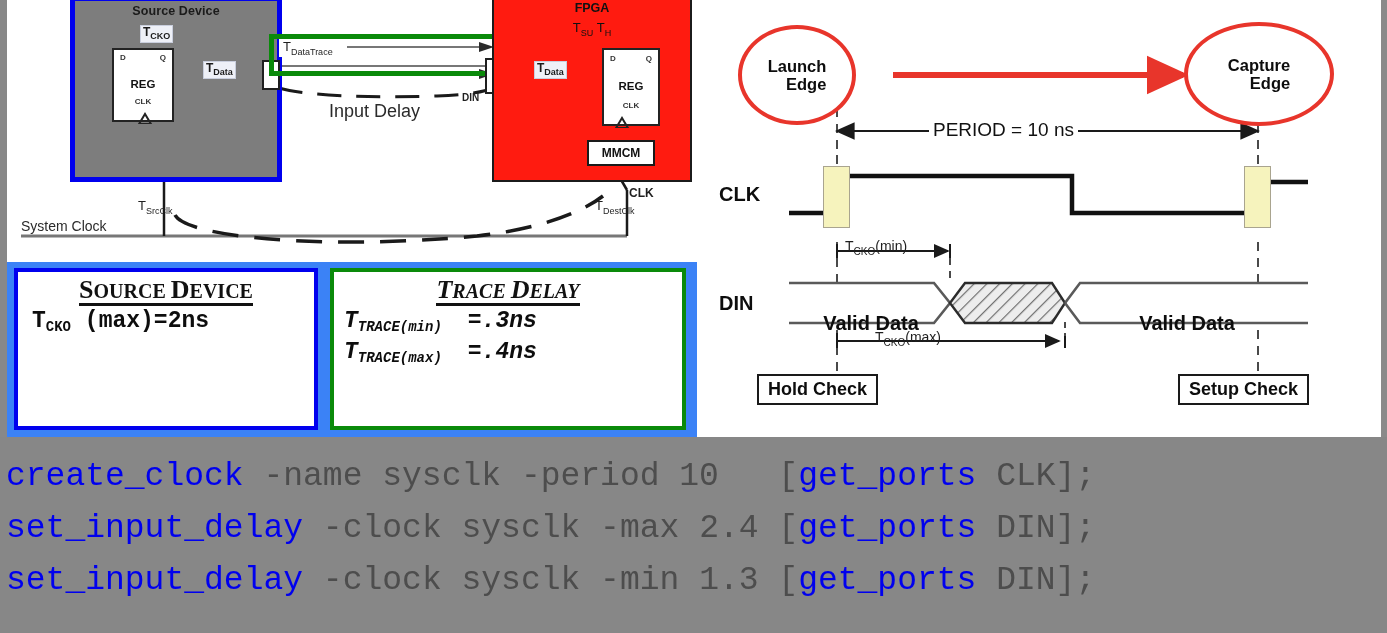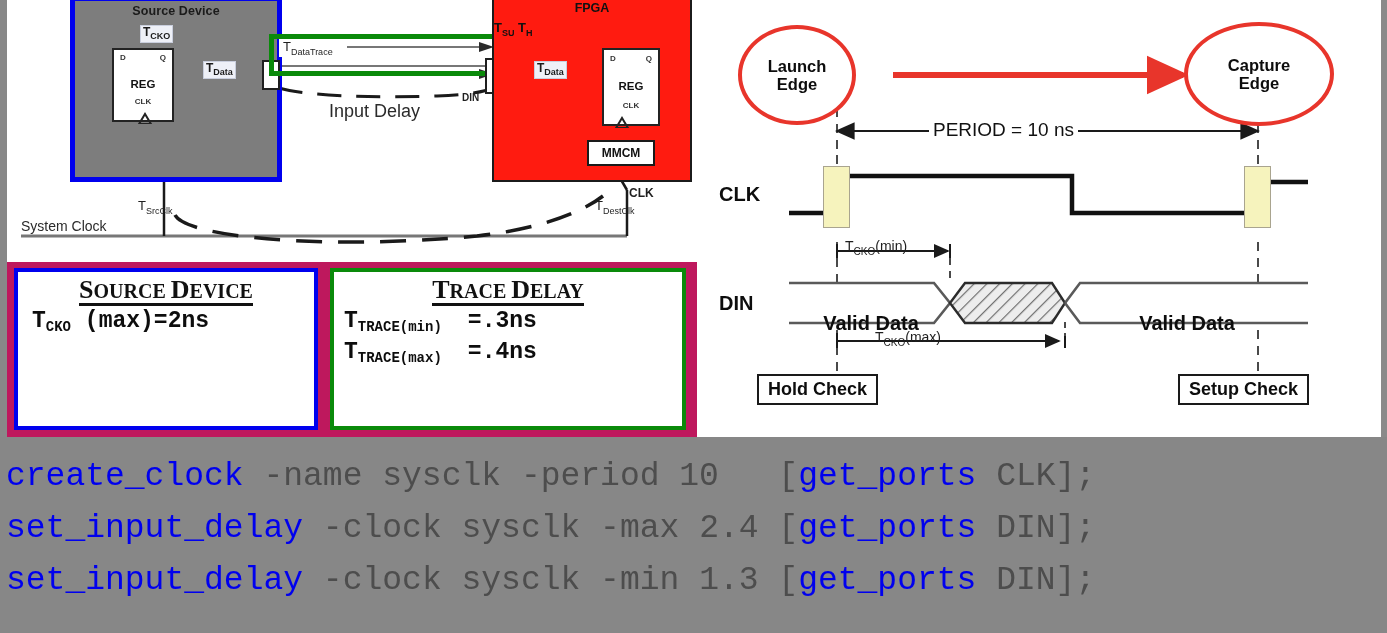--- a/index.html
+++ b/index.html
@@ -6,21 +6,21 @@
   * { box-sizing: border-box; }
   html, body {
     margin: 0; padding: 0;
     background: #808080;
     font-family: "Liberation Sans", sans-serif;
   }
   #page {
     position: relative;
     width: 1387px;
     height: 633px;
-    background: #be185d;
+    background: #3b82f6;
     overflow: hidden;
   }
   
   .gutter-left  { position:absolute; left:0;    top:0; width:7px;  height:437px; background:#888888; }
   .gutter-right { position:absolute; right:0;   top:0; width:6px;  height:437px; background:#8a8a8a; }
 
   
   #block-diagram {
     position: absolute; left: 7px; top: 0; width: 690px; height: 262px;
     background: #ffffff;
@@ -34,22 +34,22 @@
     font-size:12.5px; font-weight:bold; color:#1b1b1b; letter-spacing:.1px;
   }
   .fpga-box {
     position:absolute; left:485px; top:-4px; width:200px; height:186px;
     background:#ff1b10; border:2px solid #1b1b1b;
   }
   .fpga-title {
     position:absolute; left:0; right:0; top:3px; text-align:center;
     font-size:12.5px; font-weight:bold; color:#111; }
   .fpga-sub {
-    position:absolute; left:0; right:0; top:22px; text-align:left;
-    font-size:13px; font-weight:bold; color:#111; }
+    position:absolute; left:0; right:0; top:22px; text-align:center;
+    font-size:13px; font-weight:normal; color:#111; }
   .sub { font-size:9px; vertical-align:sub; }
 
   .reg {
     position:absolute; background:#ffffff; border:2px solid #232323;
   }
   .reg .pin {
     position:absolute; font-size:8px; color:#333; font-weight:bold;
   }
   .reg .regname {
     position:absolute; left:0; right:0; top:40%; text-align:center;
@@ -72,21 +72,21 @@
   .plain-label { position:absolute; font-size:13px; color:#1f1f1f; }
   .small-label { position:absolute; font-size:10px; color:#1f1f1f; font-weight:bold;}
   .inputdelay { position:absolute; font-size:18px; color:#2b2b2b; }
   .sysclk-label { position:absolute; font-size:14px; color:#2b2b2b; }
 
   
   .legend {
     position:absolute; background:#ffffff;
   }
   #legend-source { left:14px; top:268px; width:304px; height:162px; border:4px solid #0000ee; }
-  #legend-trace  { left:330px; top:268px; width:356px; height:162px; border:4px solid #0a8a0a; }
+  #legend-trace  { left:330px; top:268px; width:356px; height:162px; border:4px solid #0a8a0a;font-style:italic; }
   .legend-title {
     text-align:center; font-family:"Liberation Serif", serif;
     font-weight:bold; color:#111; margin-top:4px;
     border-bottom:3px solid #111; display:inline-block;
     font-size:26px; line-height:1.05;
   }
   .legend-title-wrap { text-align:center; }
   .smallcaps { font-size:20px; }
   .legend-row {
     font-family:"Liberation Mono", monospace; font-weight:bold;
@@ -94,21 +94,21 @@
   }
   #legend-source .legend-row { padding-left:14px; }
   #legend-trace  .legend-row { padding-left:10px; }
   .vsub { font-size:14px; vertical-align:baseline; position:relative; top:4px; }
 
   
   #timing { position:absolute; left:697px; top:0; width:684px; height:437px; background:#fff; }
   .edge-ellipse {
     position:absolute; border:4px solid #e8352b; border-radius:50%;
     background:#fff; display:flex; align-items:center; justify-content:center;
-    text-align:center; font-size:16.5px; font-weight:bold; color:#0d0d0d;
+    text-align:right; font-size:16.5px; font-weight:bold; color:#0d0d0d;
     line-height:1.12;
   }
   .sig-label {
     position:absolute; font-size:20px; font-weight:bold; color:#0d0d0d;
   }
   .clk-hl {
     position:absolute; background:#f6f3bd; border:1px solid #a9a48f;
   }
   .checkbox-lbl {
     position:absolute; border:2px solid #1a1a1a; background:#fff;

